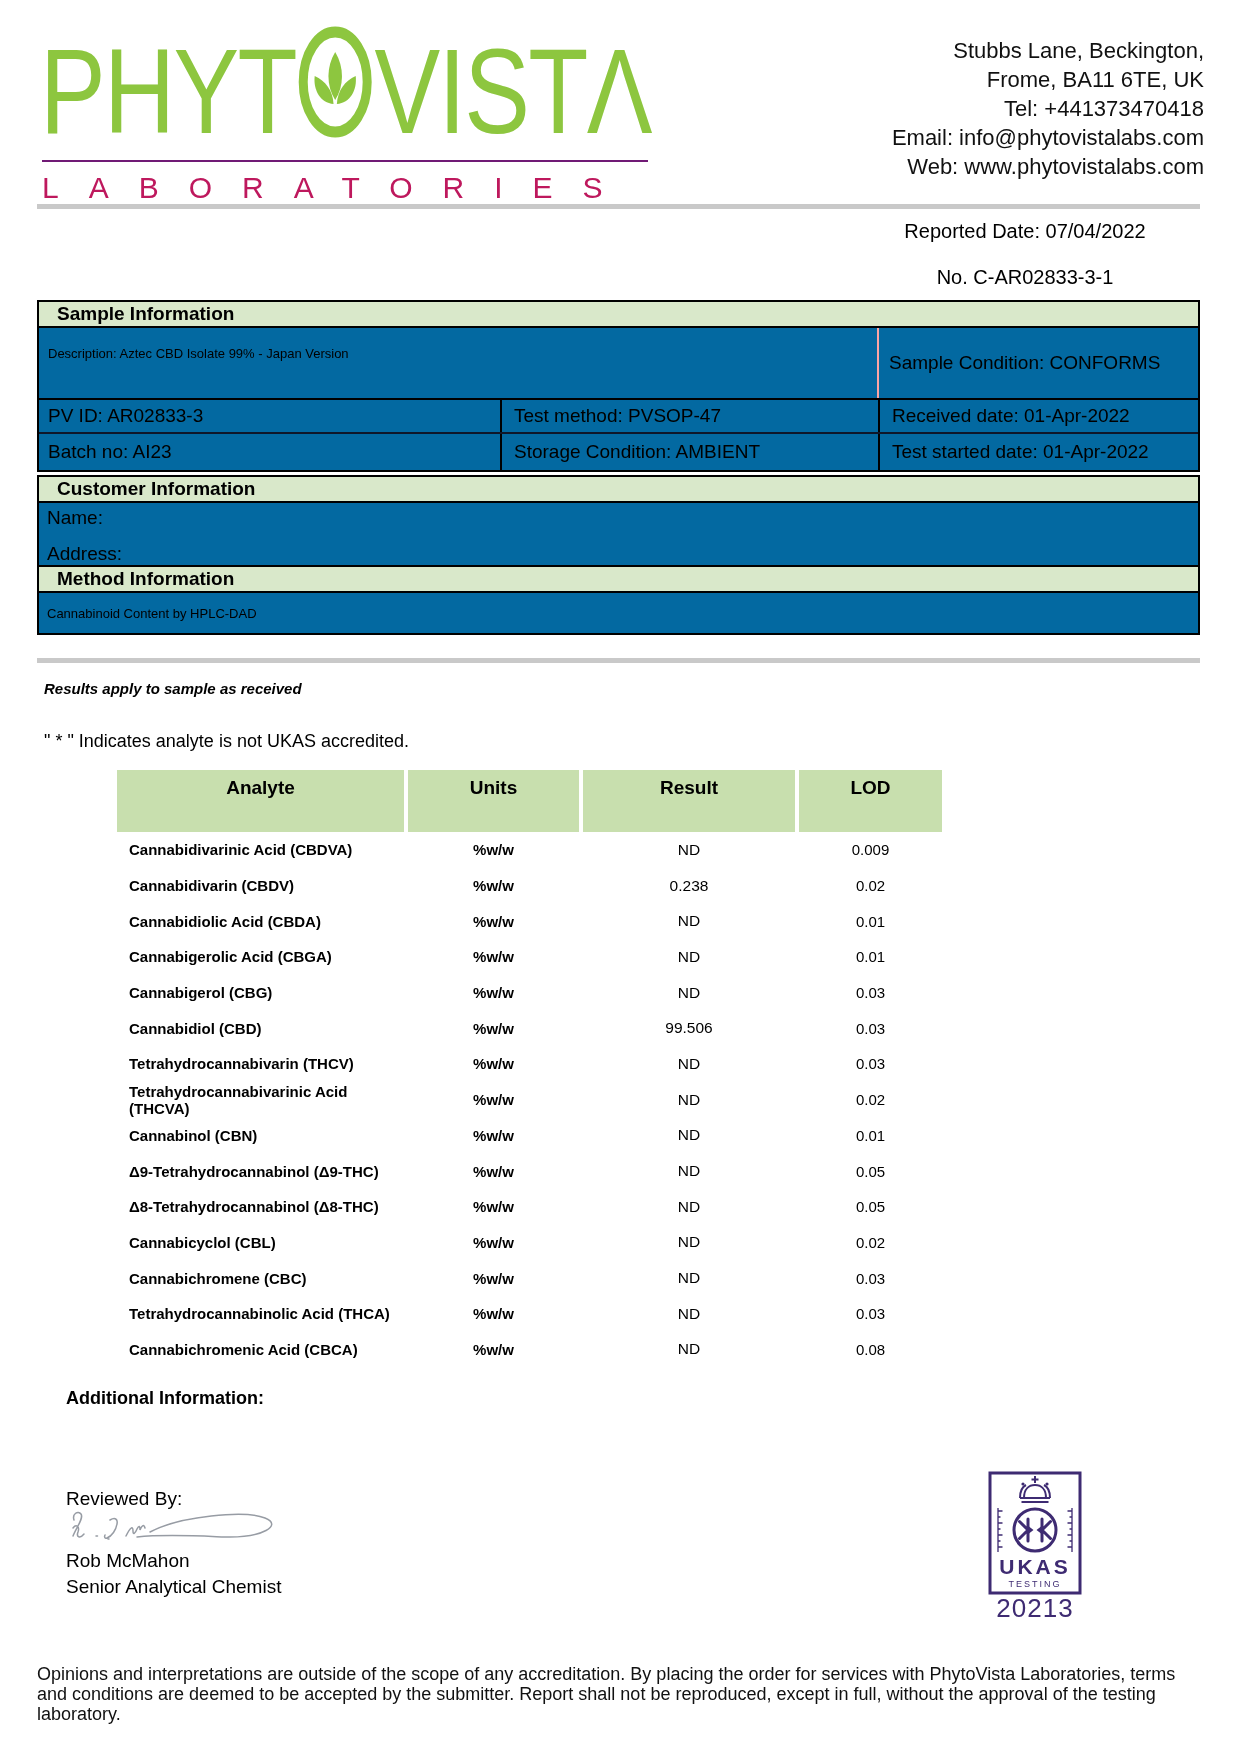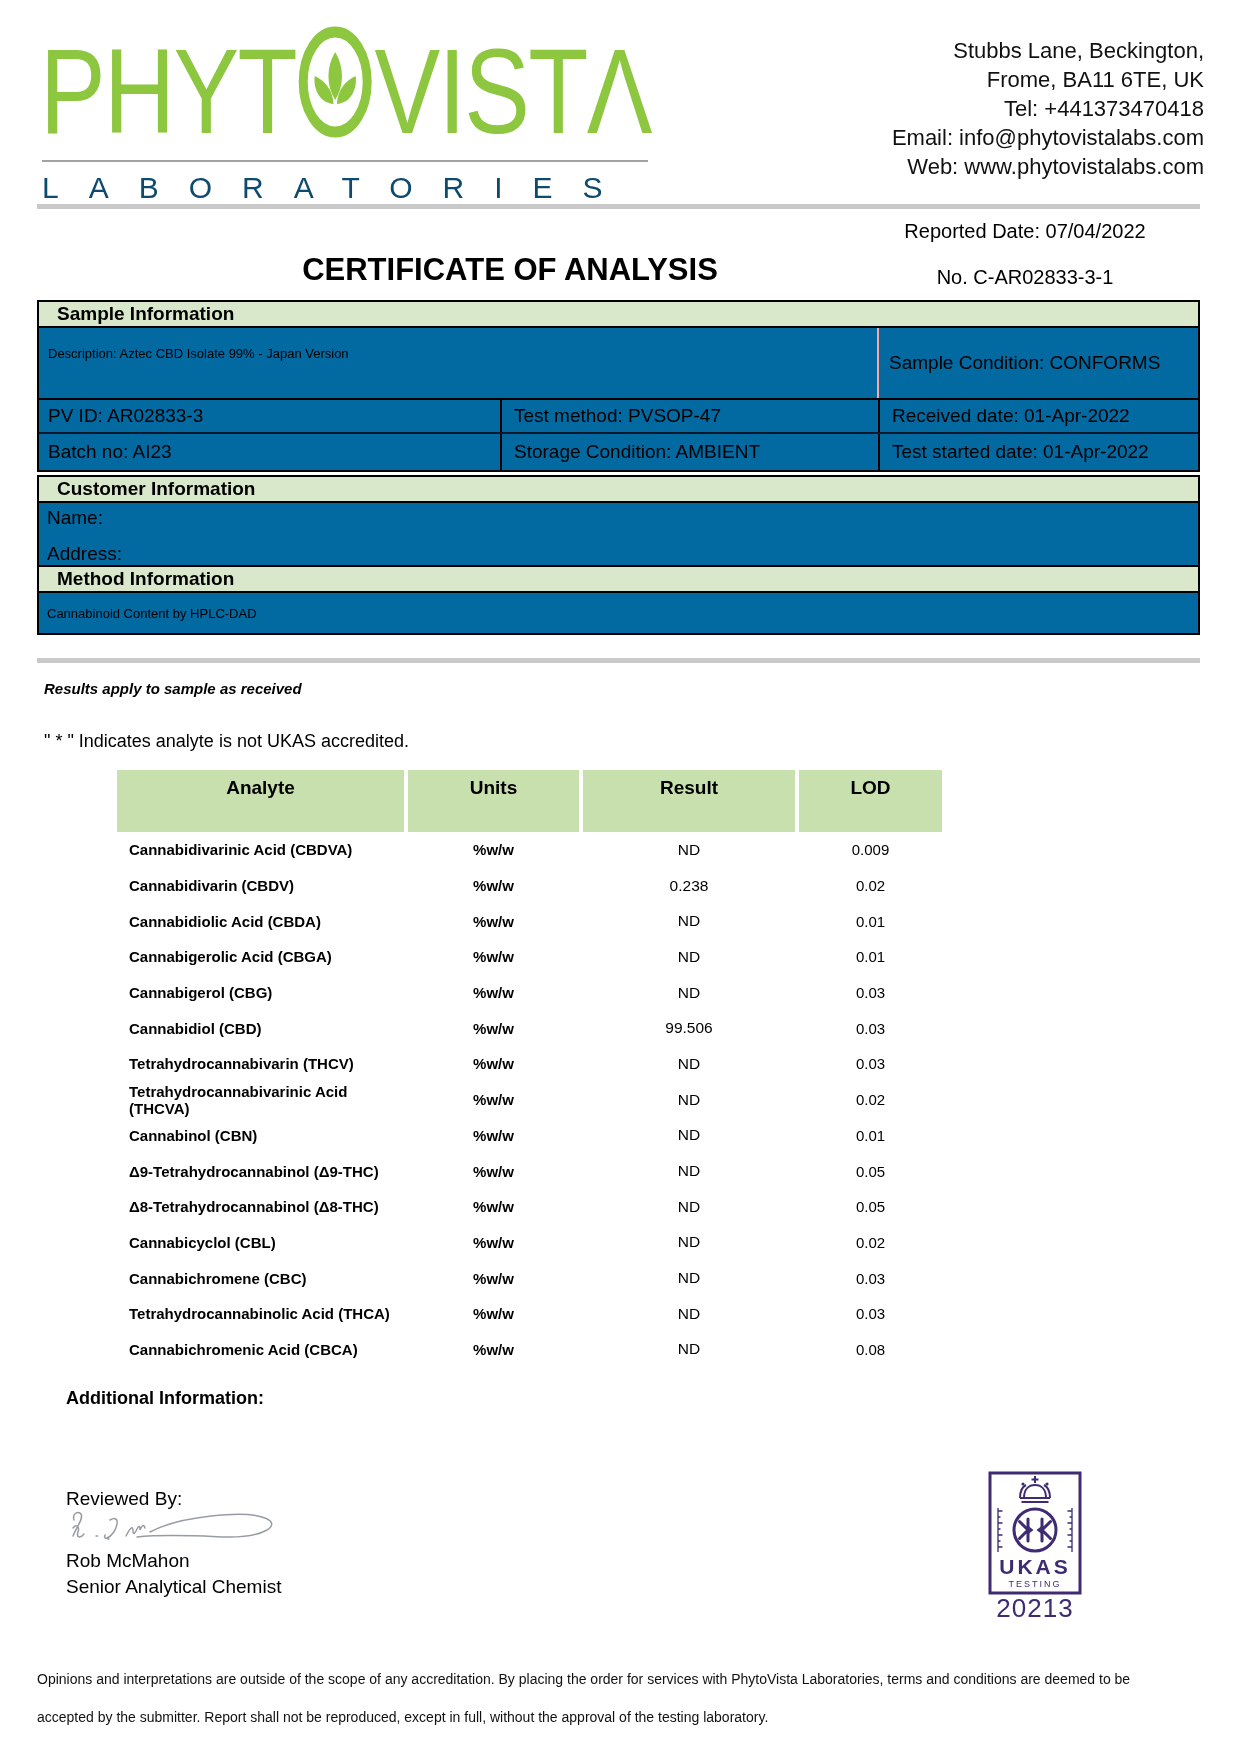--- a/index.html
+++ b/index.html
@@ -9,22 +9,22 @@
   }
   
   .logo-row{
     position:absolute;left:40px;top:26px;display:flex;align-items:center;
     color:#8dc63f;font-size:120px;font-weight:400;letter-spacing:-2px;line-height:1;
     transform:scaleX(0.82);transform-origin:left top;white-space:nowrap;
   }
   .logo-row .leaf{margin:0 2px;}
   .logo-sub{
     position:absolute;left:42px;top:160px;width:606px;
-    border-top:2px solid #a3a3a3;padding-top:9px;
-    color:#0c4a6e;font-size:30px;letter-spacing:30px;white-space:nowrap;overflow:hidden;
+    border-top:2px solid #701a75;padding-top:9px;
+    color:#be185d;font-size:30px;letter-spacing:30px;white-space:nowrap;overflow:hidden;
   }
   .contact{
     position:absolute;right:36px;top:36px;text-align:right;
     font-size:22px;line-height:29px;color:#111;
   }
   .hr-gray{position:absolute;left:37px;width:1163px;height:5px;background:#c9c9c9;}
   .hr1{top:204px;}
   .hr2{top:658px;}
   .page-title{
     position:absolute;left:130px;top:252px;width:760px;text-align:center;
@@ -73,21 +73,21 @@
   .rt-row .lcell{width:143px;font-size:15px;text-align:center;}
   
   .add-info{position:absolute;left:66px;top:1388px;font-size:18px;font-weight:bold;}
   .reviewed-by{position:absolute;left:66px;top:1488px;font-size:19px;}
   .signature{position:absolute;left:66px;top:1506px;}
   .reviewer-name{position:absolute;left:66px;top:1550px;font-size:19px;}
   .reviewer-title{position:absolute;left:66px;top:1576px;font-size:19px;}
   .ukas{position:absolute;left:987px;top:1470px;}
   .footer-disclaimer{
     position:absolute;left:37px;top:1646px;width:1145px;
-    font-size:14px;line-height:38px;color:#111;
+    font-size:18px;line-height:20px;color:#111;
   }
 </style>
 </head>
 <body>
 
 <div class="page">
 
   <div class="logo-row">
     <span>PHYT</span>
       <span class="leaf"><svg width="92" height="112" viewBox="0 0 92 112">
@@ -104,21 +104,20 @@
   <div class="contact">
     <div>Stubbs Lane, Beckington,</div>
     <div>Frome, BA11 6TE, UK</div>
     <div>Tel: +441373470418</div>
     <div>Email: info@phytovistalabs.com</div>
     <div>Web: www.phytovistalabs.com</div>
   </div>
 
   <div class="hr-gray hr1"></div>
 
-  <div class="page-title">CERTIFICATE OF ANALYSIS</div>
   <div class="reported-date">Reported Date: 07/04/2022</div>
   <div class="report-number">No. C-AR02833-3-1</div>
 
   <div class="iblock blockA">
     <div class="band">Sample Information</div>
     <div class="rowA1">
       <div class="cellL">Description: Aztec CBD Isolate 99% - Japan Version</div>
       <div class="cellR">Sample Condition: CONFORMS</div>
     </div>
     <div class="rowA2">

